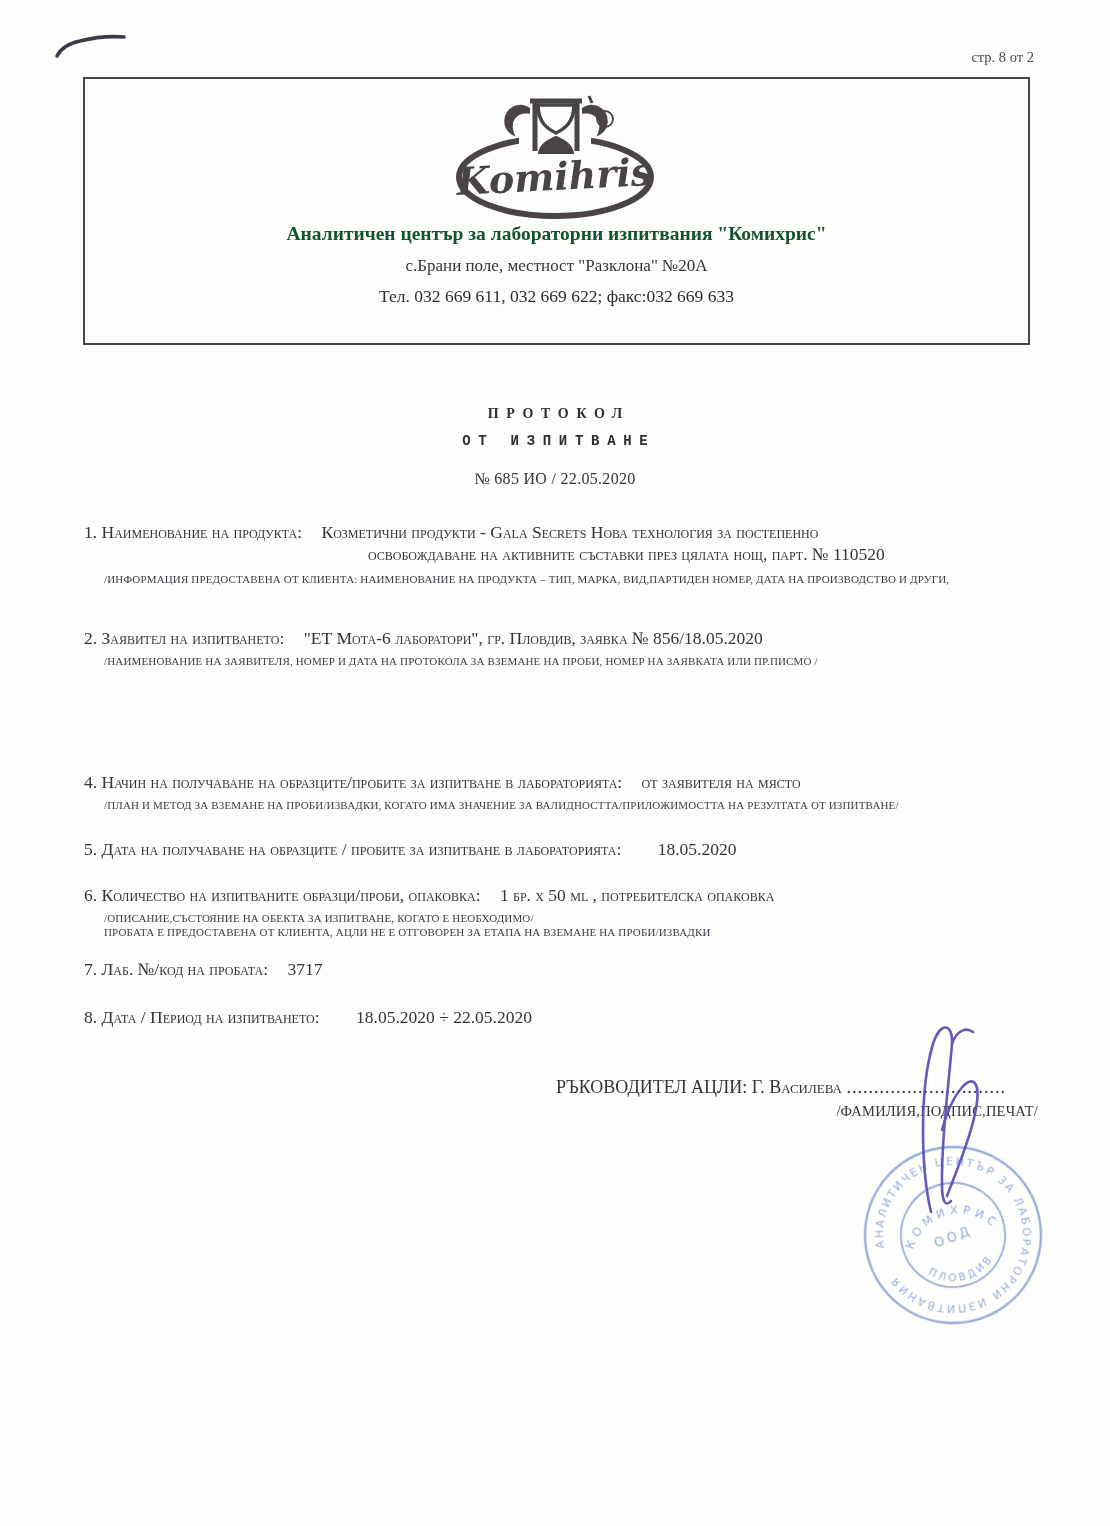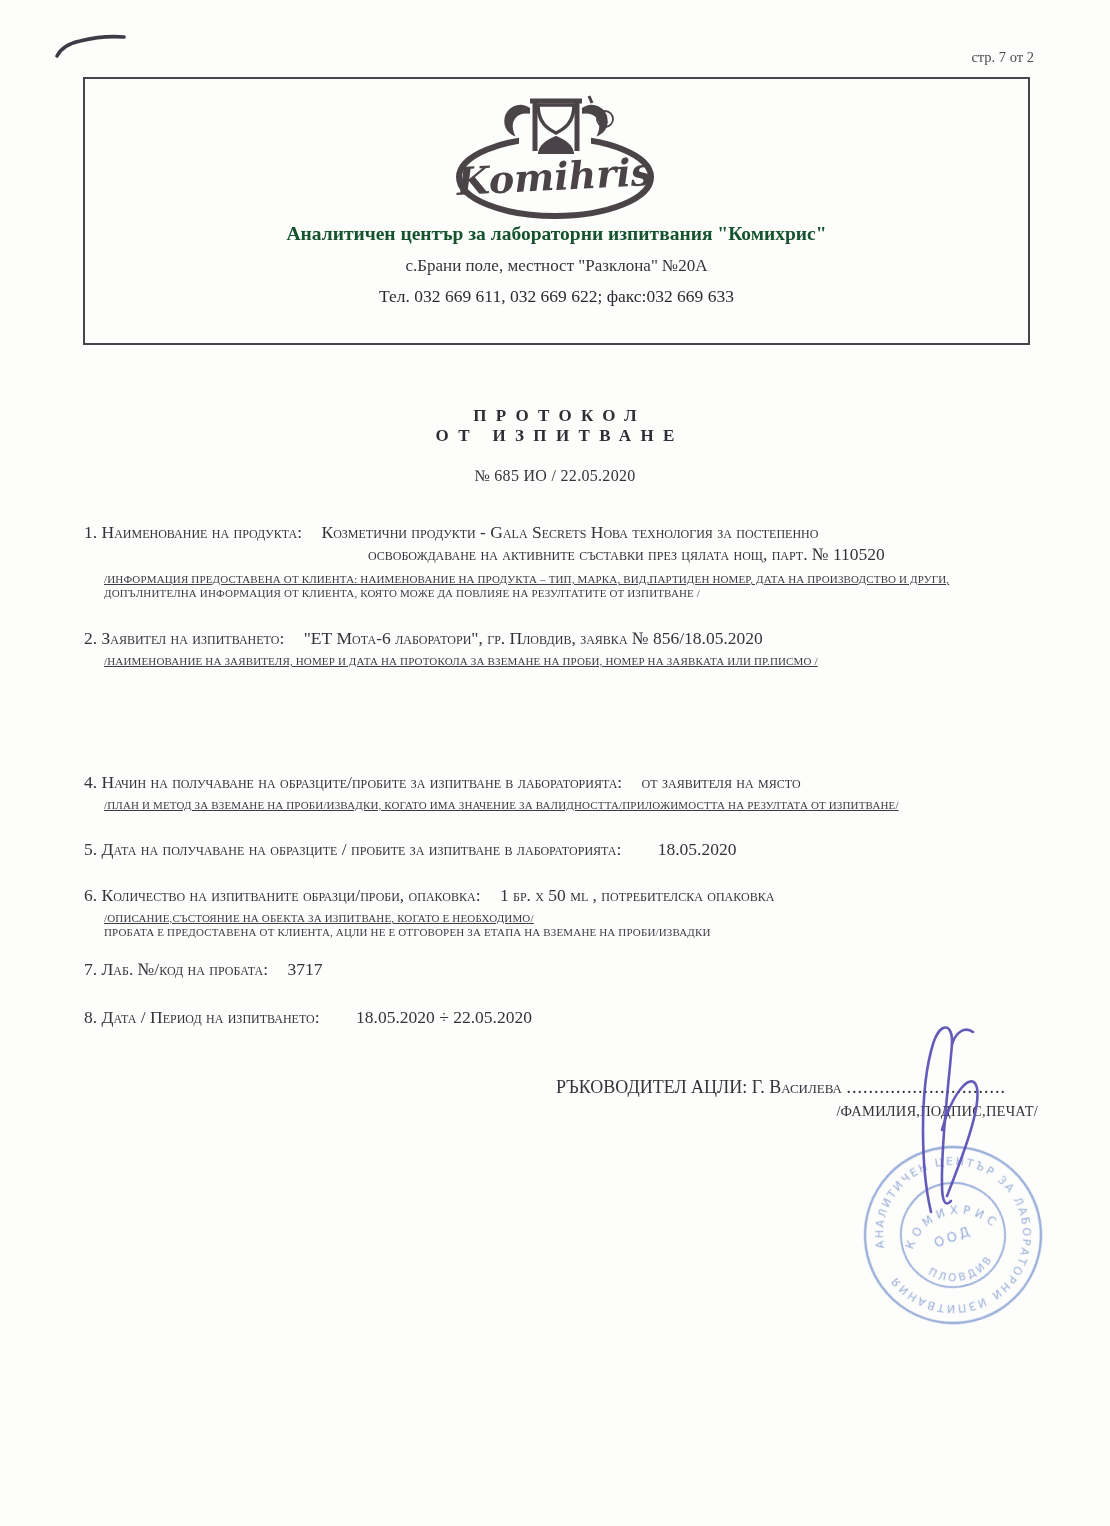--- a/index.html
+++ b/index.html
@@ -21,35 +21,35 @@
     border:2px solid #45454d;
     display:flex; flex-direction:column; align-items:center;
   }
   .logo-wrap { margin-top:12px; height:128px; }
   .org-name { margin-top:4px; font-size:19.5px; font-weight:bold; color:#14532d; }
   .org-address { margin-top:11px; font-size:17px; }
   .org-phone { margin-top:10px; font-size:17.5px; font-weight:normal; color:#2b2b33; }
 
   
   .title-block { position:absolute; top:406px; left:0; width:100%; text-align:center; }
-  .title-line { font-size:17px; font-weight:bold; letter-spacing:0.55em; padding-left:0.55em; color:#2e2e36; }
-  .title-line + .title-line { margin-top:0; }
+  .title-line { font-size:14px; font-weight:bold; letter-spacing:0.55em; padding-left:0.55em; color:#2e2e36; }
+  .title-line + .title-line { margin-top:11px;font-family:Liberation Mono, monospace; }
   .doc-number { margin-top:21px; font-size:16px; letter-spacing:0.3px; }
 
   
   .item { position:absolute; left:84px; width:975px; }
   .item-line { font-size:17.5px; line-height:22px; }
   .item-label { font-variant:small-caps;text-align:right; }
   .item-value { font-variant:small-caps; margin-left:15px; }
   .item-value.wide-gap { margin-left:32px; }
   .item-value-line2 { font-size:17.5px; line-height:22px; font-variant:small-caps; margin-left:284px; }
   .item-note {
     margin-left:20px; margin-top:7px;
     font-size:11px; line-height:14px; letter-spacing:0.15px;
-    color:#3c3c46; white-space:nowrap;text-decoration:underline;
+    color:#3c3c46; white-space:nowrap;
   }
   .item-note.tight { margin-top:5px; }
   .note-line2 { margin-left:20px; font-size:11px; line-height:14px; letter-spacing:0.15px; color:#3c3c46; white-space:nowrap; }
 
   
   .sig-line { position:absolute; top:1077px; left:556px; font-size:18px; font-variant:small-caps; }
   .sig-dots { font-variant:normal; letter-spacing:1px; }
   .sig-caption { position:absolute; top:1103px; right:72px; font-size:14.5px; letter-spacing:0.2px; }
 
   .pen-mark { position:absolute; left:52px; top:30px; }
@@ -58,21 +58,21 @@
 </style>
 </head>
 <body>
 
 <div class="page">
 
   <svg class="pen-mark" width="80" height="32" viewBox="0 0 80 32">
     <path d="M5,26 C8,20 14,14 28,11 C44,7 60,6 72,7" fill="none" stroke="#3c3c48" stroke-width="3.6" stroke-linecap="round"></path>
   </svg>
 
-  <div class="page-num">стр. 7 от 2</div>
+  <div class="page-num">стр. 8 от 2</div>
 
   <div class="header-box">
     <div class="logo-wrap">
       <svg width="230" height="128" viewBox="0 0 230 128">
 
         <ellipse cx="113" cy="86" rx="96" ry="39" fill="none" stroke="#4a4347" stroke-width="6"></ellipse>
 
         <rect x="77" y="40" width="72" height="22" fill="#fdfdfc"></rect>
 
         <g stroke="#4a4347" fill="none">
@@ -108,21 +108,20 @@
   </div>
 
   <div class="item" style="top:521px">
     <div class="item-line">
       <span>1.</span>
       <span class="item-label">Наименование на продукта:</span>
       <span class="item-value">Козметични продукти - Gala Secrets Нова технология за постепенно</span>
     </div>
     <div class="item-value-line2">освобождаване на активните съставки през цялата нощ, парт. № 110520</div>
     <div class="item-note">/ИНФОРМАЦИЯ ПРЕДОСТАВЕНА ОТ КЛИЕНТА: НАИМЕНОВАНИЕ НА ПРОДУКТА – ТИП, МАРКА, ВИД,ПАРТИДЕН НОМЕР, ДАТА НА ПРОИЗВОДСТВО И ДРУГИ,</div>
-    <div class="note-line2">ДОПЪЛНИТЕЛНА ИНФОРМАЦИЯ ОТ КЛИЕНТА, КОЯТО МОЖЕ ДА ПОВЛИЯЕ НА РЕЗУЛТАТИТЕ ОТ ИЗПИТВАНЕ /</div>
   </div>
 
   <div class="item" style="top:627px">
     <div class="item-line">
       <span>2.</span>
       <span class="item-label">Заявител на изпитването:</span>
       <span class="item-value">"ЕТ Мота-6 лаборатори", гр. Пловдив, заявка № 856/18.05.2020</span>
     </div>
     <div class="item-note tight">/НАИМЕНОВАНИЕ НА ЗАЯВИТЕЛЯ, НОМЕР И ДАТА НА ПРОТОКОЛА ЗА ВЗЕМАНЕ НА ПРОБИ, НОМЕР НА ЗАЯВКАТА ИЛИ ПР.ПИСМО /</div>
   </div>

